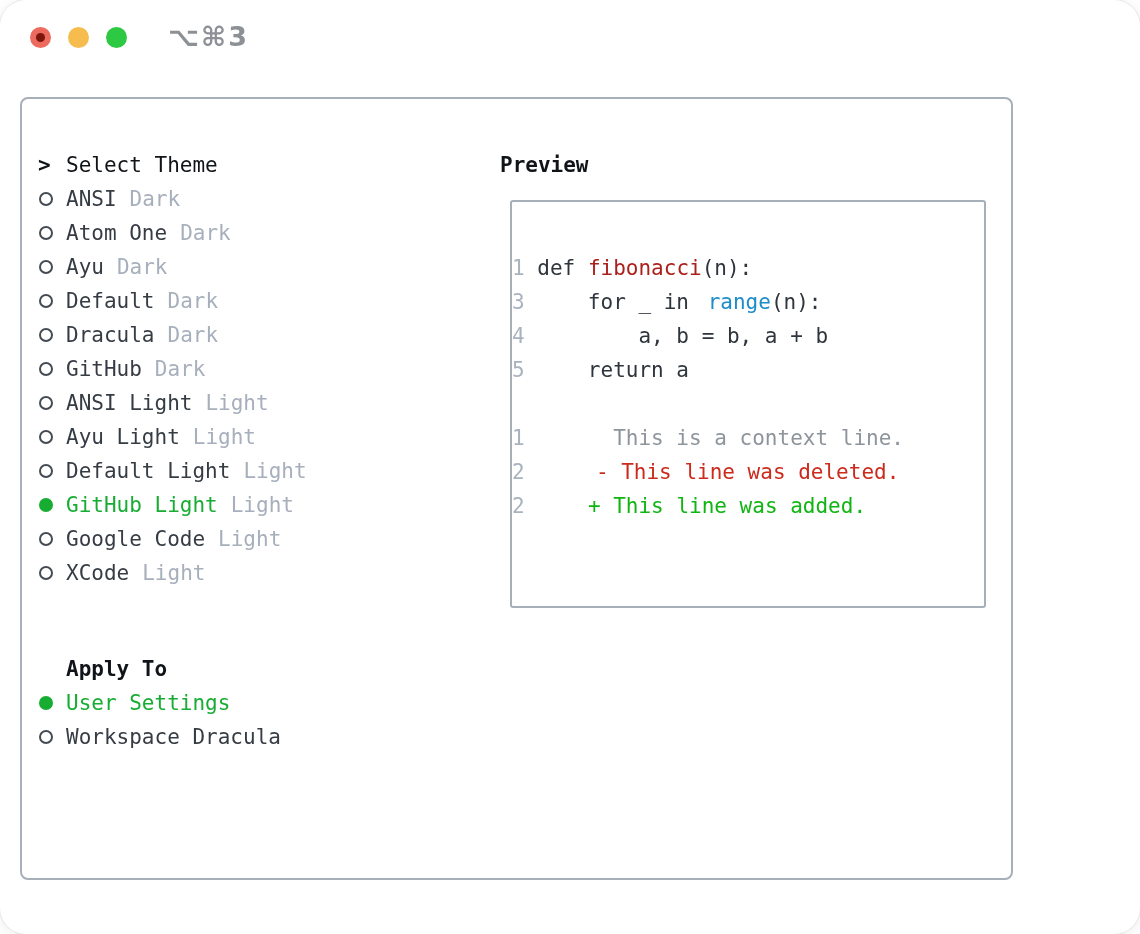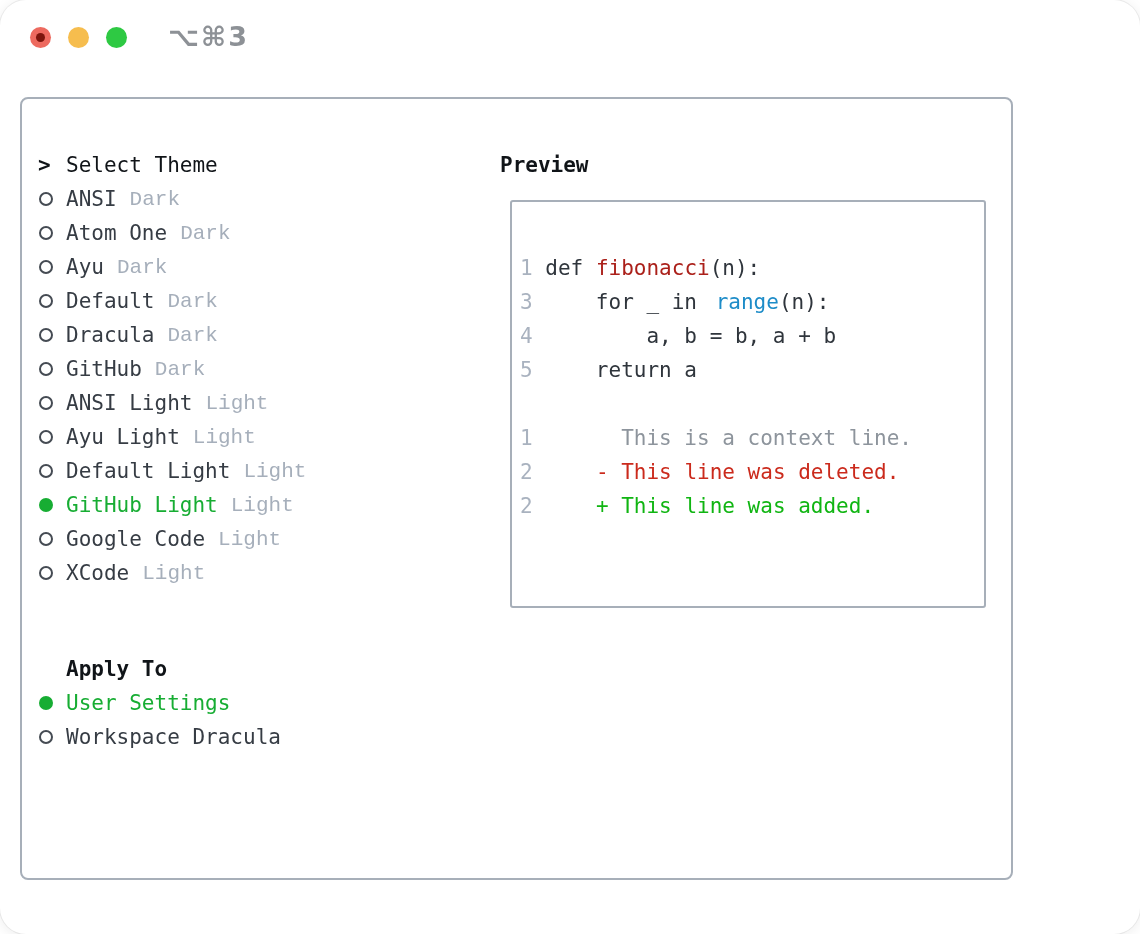--- a/index.html
+++ b/index.html
@@ -38,43 +38,43 @@
   .left-col{position:absolute;left:16px;top:49px;width:440px;}
   .row{height:34px;display:flex;align-items:center;font-size:21px;white-space:pre;
     color:var(--c-item);}
   .prompt{display:inline-block;width:28px;font-weight:bold;color:var(--c-black);}
   .header-label{font-weight:normal;color:var(--c-black);}
   .bullet{box-sizing:border-box;flex:none;width:14px;height:14px;border-radius:50%;
     border:2px solid #454b53;margin:0 13px 0 1px;}
   .bullet.sel{background:var(--c-accent-green);border-color:var(--c-accent-green);}
   .theme-name{color:var(--c-item);}
   .theme-name.sel{color:var(--c-accent-green);}
-  .variant{color:var(--c-muted);margin-left:13px;font-family:Liberation Mono, monospace;}
+  .variant{color:var(--c-muted);margin-left:13px;}
   .spacer{height:34px;}
   .apply-title{height:34px;line-height:34px;padding-left:28px;font-size:21px;
     font-weight:bold;color:var(--c-black);margin-top:28px;}
   .option-name{color:var(--c-item);}
   .option-name.sel{color:var(--c-accent-green);}
   .hint{width:420px;font-size:21px;line-height:34px;color:var(--c-hint);}
   
   .preview-title{position:absolute;left:478px;top:49px;height:34px;line-height:34px;
     font-size:21px;font-weight:bold;color:var(--c-black);}
   .preview-box{
     position:absolute;left:488px;top:101px;width:476px;height:408px;
     box-sizing:border-box;border:2px solid var(--c-border);border-radius:3px;
-    padding:49px 0 0 8px;background:#ffffff;overflow:hidden;
+    padding:49px 0 0 0;background:#ffffff;overflow:hidden;
   }
   .code-line{height:34px;line-height:34px;font-size:21px;white-space:pre;}
   .seg-num{color:var(--c-linenum);}
   .seg-plain{color:var(--c-ink);}
   .seg-func{color:var(--c-func-red);}
   .seg-const{color:var(--c-const-teal);}
   .seg-call{color:var(--c-call-blue);margin-left:6px;}
   .seg-ctx{color:var(--c-ctx-gray);}
-  .seg-del{color:var(--c-del-red);}
+  .seg-del{color:var(--c-del-red);margin-left:8px;}
   .seg-add{color:var(--c-add-green);}
 </style>
 </head>
 <body>
 
 <div class="window">
   <div class="titlebar">
     <span class="dot red">
         <span class="inner-dot"></span>
       </span>

